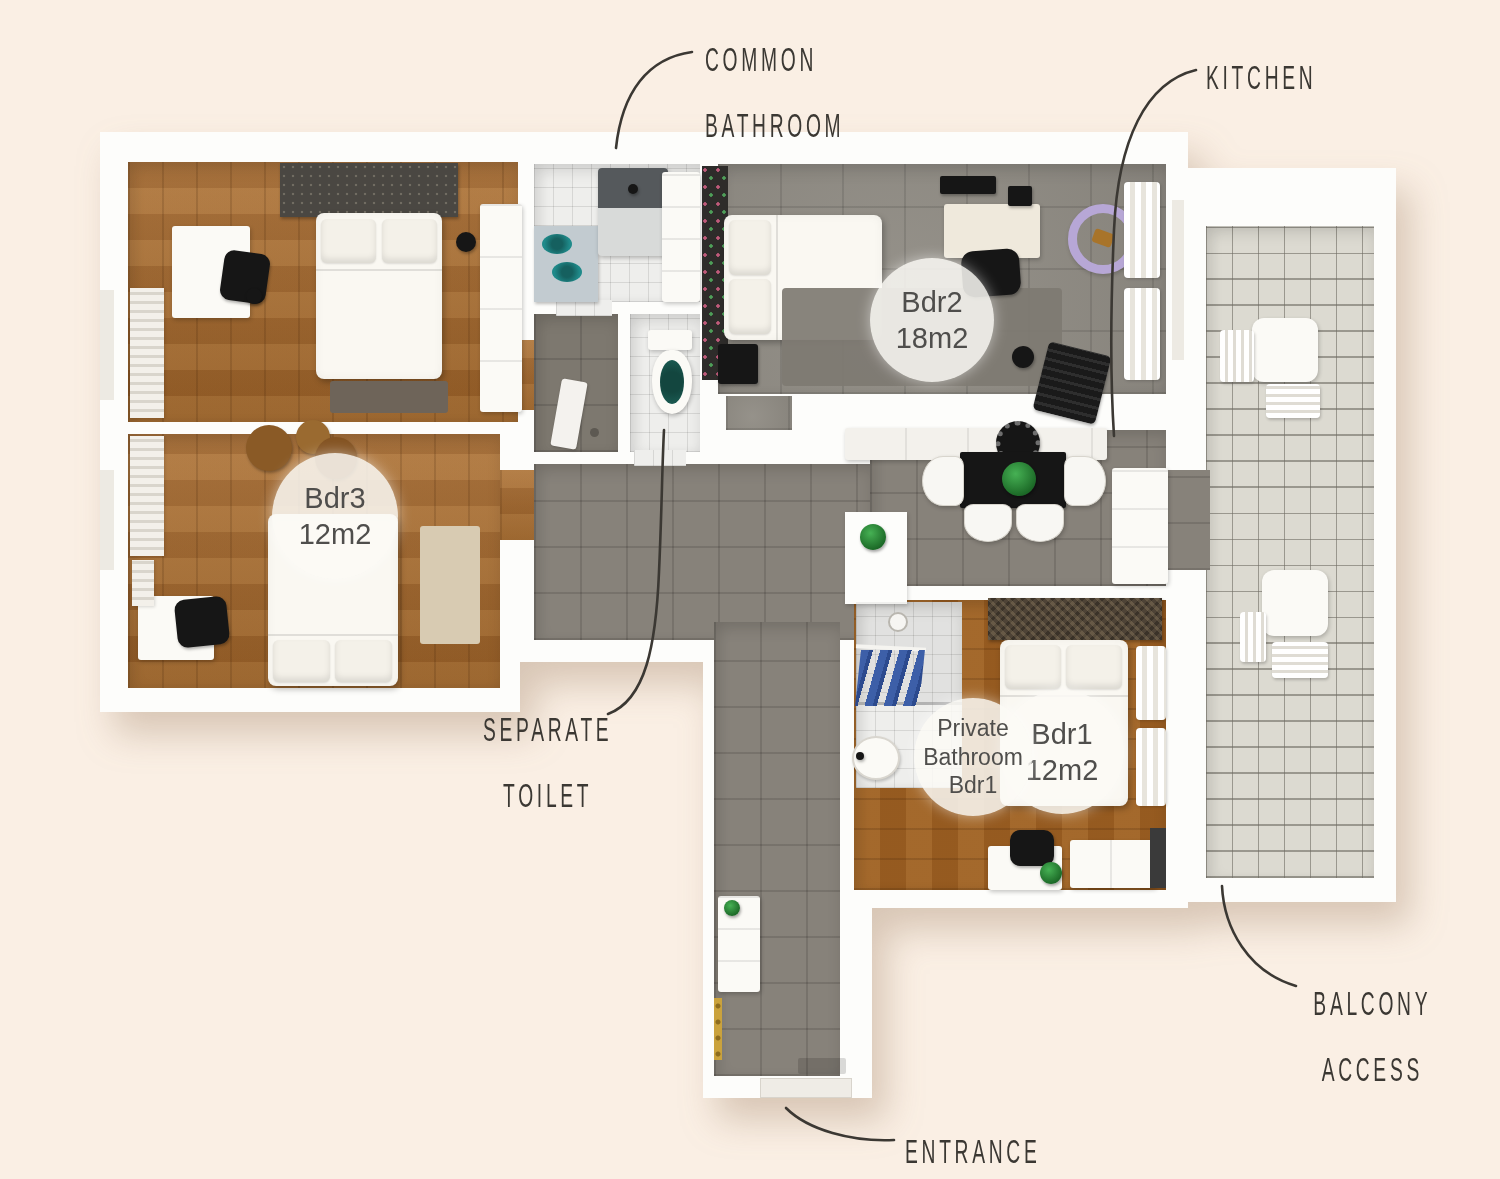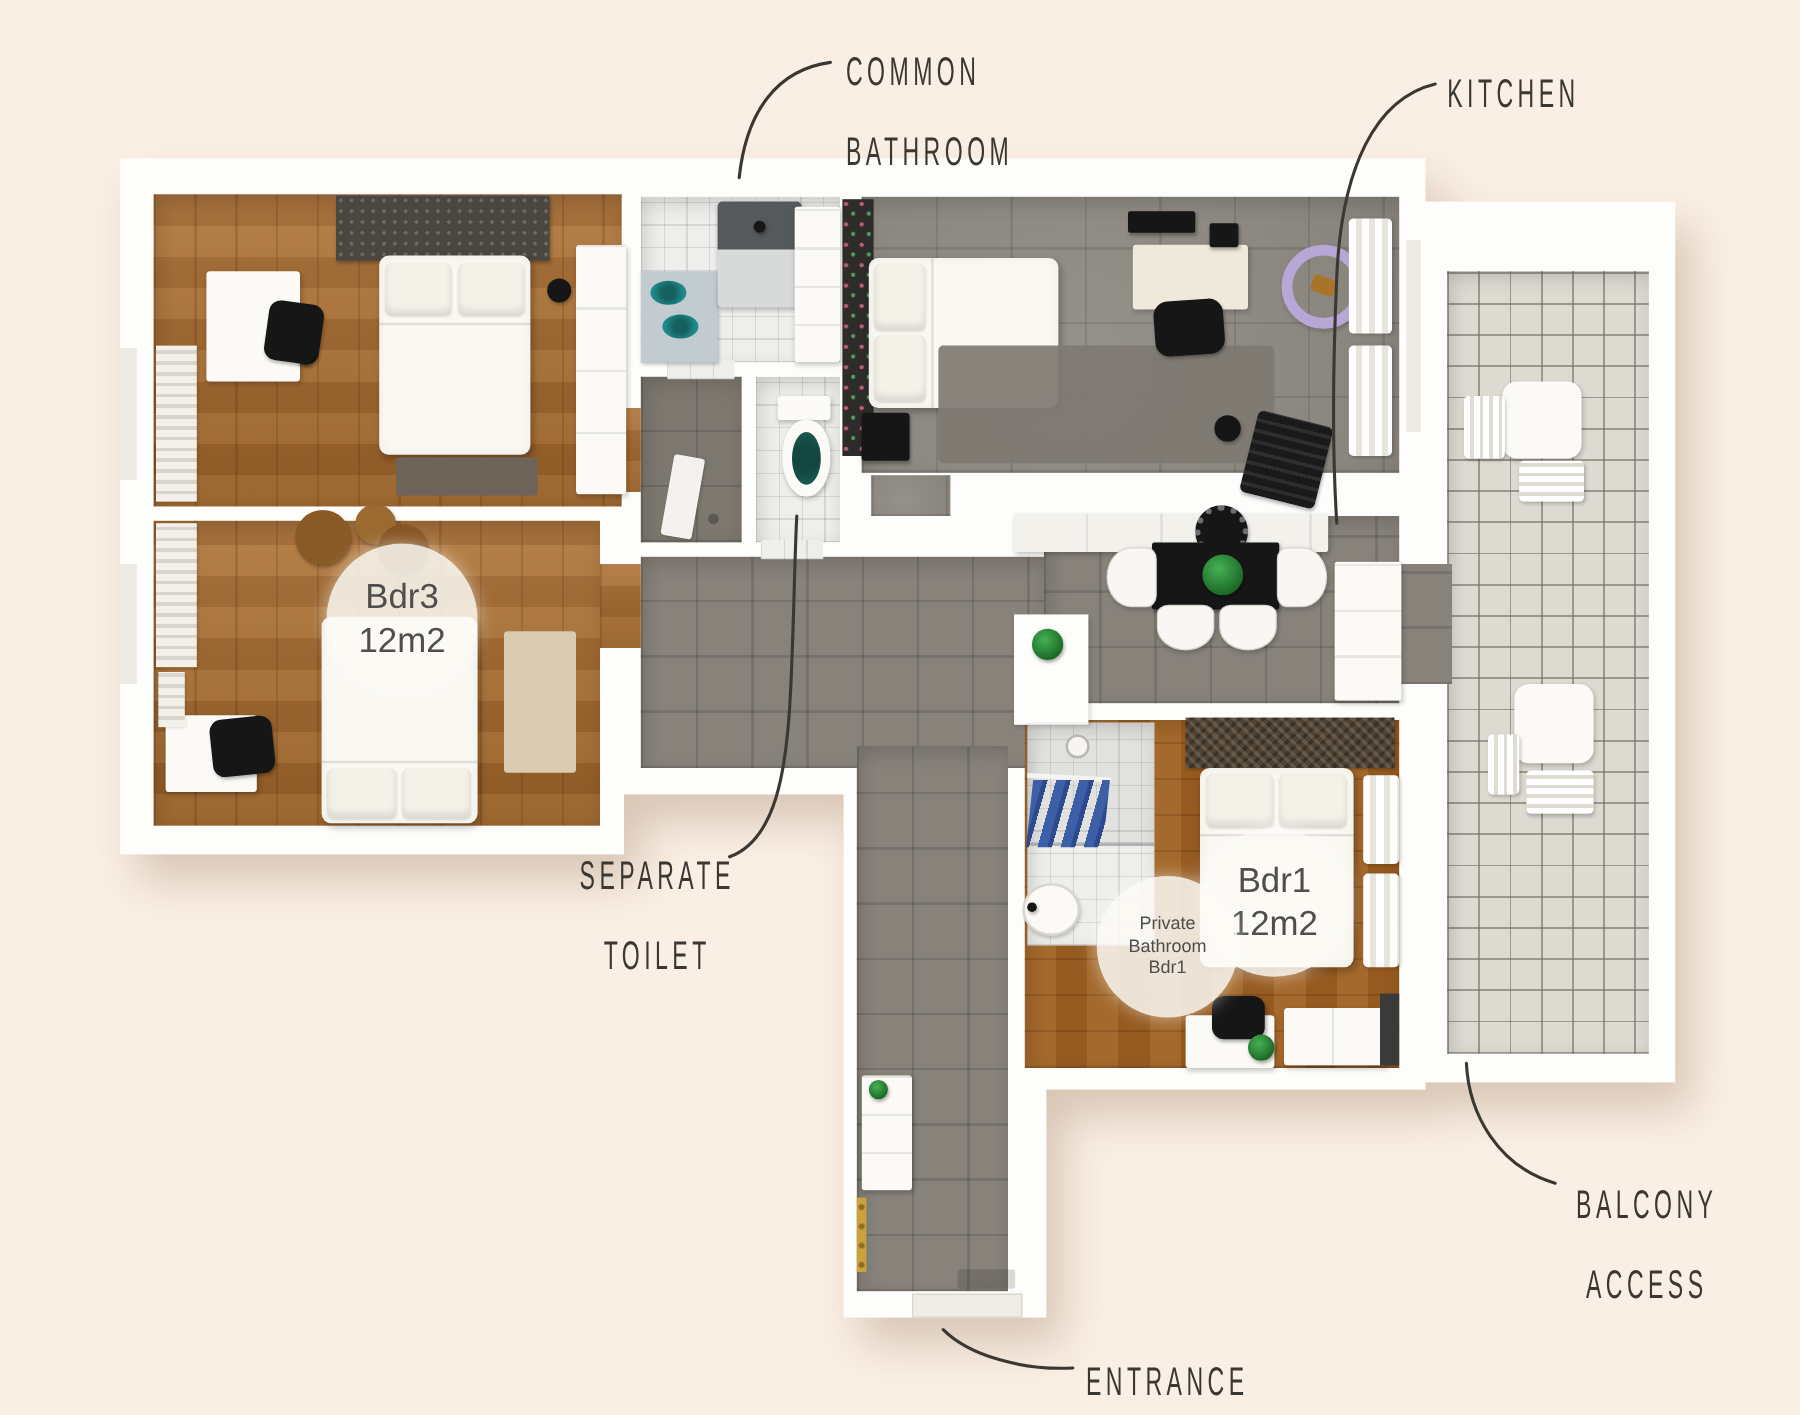--- a/index.html
+++ b/index.html
@@ -199,25 +199,29 @@
   <div class="abs slat-v" style="left:1220px;top:330px;width:34px;height:52px;"></div>
   <div class="abs slat-h" style="left:1266px;top:384px;width:54px;height:34px;"></div>
   <div class="wf" style="left:1262px;top:570px;width:66px;height:66px;border-radius:12px;"></div>
   <div class="abs slat-v" style="left:1240px;top:612px;width:26px;height:50px;"></div>
   <div class="abs slat-h" style="left:1272px;top:642px;width:56px;height:36px;"></div>
 
   <div class="room-circle" style="left:272px;top:453px;width:126px;height:126px;font-size:29px;">
     <span>Bdr3</span>
     <span>12m2</span>
   </div>
+  <div class="room-circle" style="left:870px;top:258px;width:124px;height:124px;font-size:29px;">
+    <span>Bdr2</span>
+    <span>18m2</span>
+  </div>
   <div class="room-circle" style="left:1000px;top:690px;width:124px;height:124px;font-size:29px;">
     <span>Bdr1</span>
     <span>12m2</span>
   </div>
-  <div class="room-circle" style="left:914px;top:730px;width:118px;height:118px;font-size:15px;">
+  <div class="room-circle" style="left:914px;top:698px;width:118px;height:118px;font-size:23px;">
     <span>Private</span>
     <span>Bathroom</span>
     <span>Bdr1</span>
   </div>
 
   <svg class="anno-lines" width="1500" height="1179" viewBox="0 0 1500 1179">
     <path d="M 692 52 C 648 58, 622 92, 616 148" stroke="#3b3833" stroke-width="2.6" fill="none" stroke-linecap="round"></path>
     <path d="M 1196 70 C 1146 82, 1118 140, 1114 230 C 1110 320, 1111 390, 1114 436" stroke="#3b3833" stroke-width="2.6" fill="none" stroke-linecap="round"></path>
     <path d="M 608 714 C 646 700, 656 644, 659 572 C 662 506, 662 468, 664 430" stroke="#3b3833" stroke-width="2.6" fill="none" stroke-linecap="round"></path>
     <path d="M 1222 886 C 1224 928, 1248 972, 1296 986" stroke="#3b3833" stroke-width="2.6" fill="none" stroke-linecap="round"></path>

